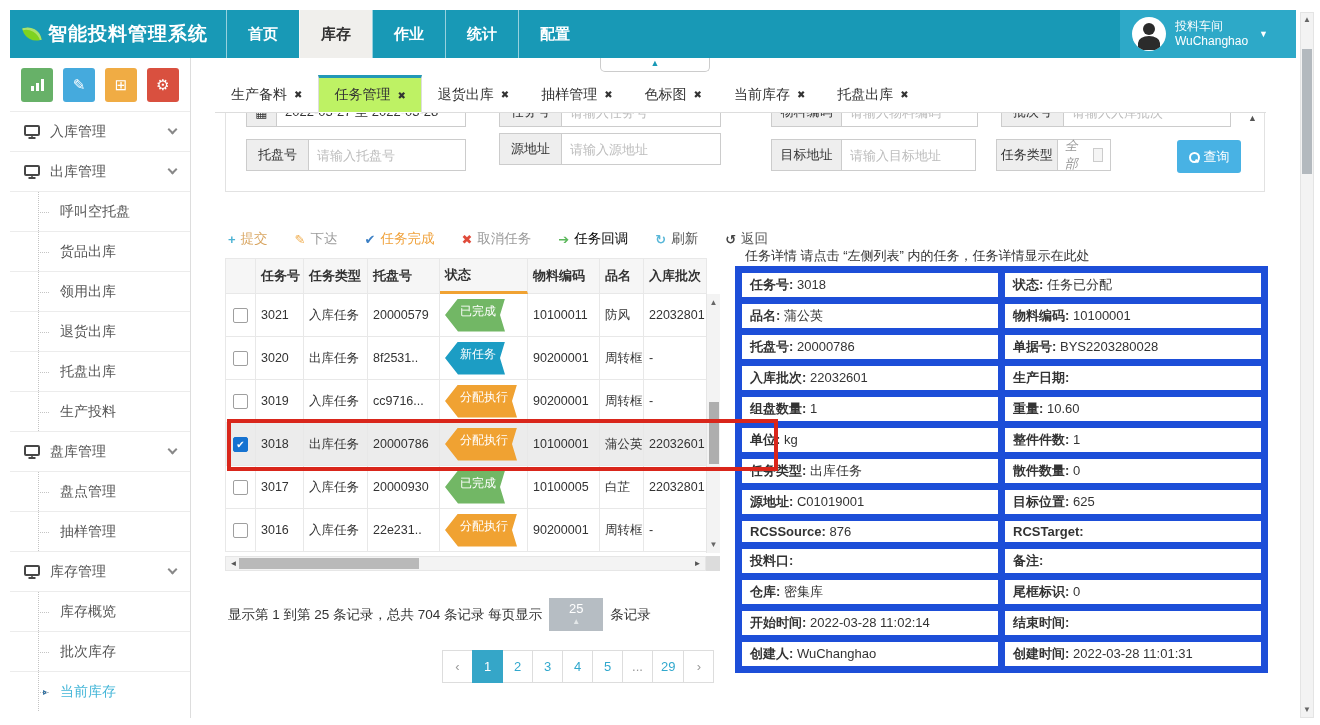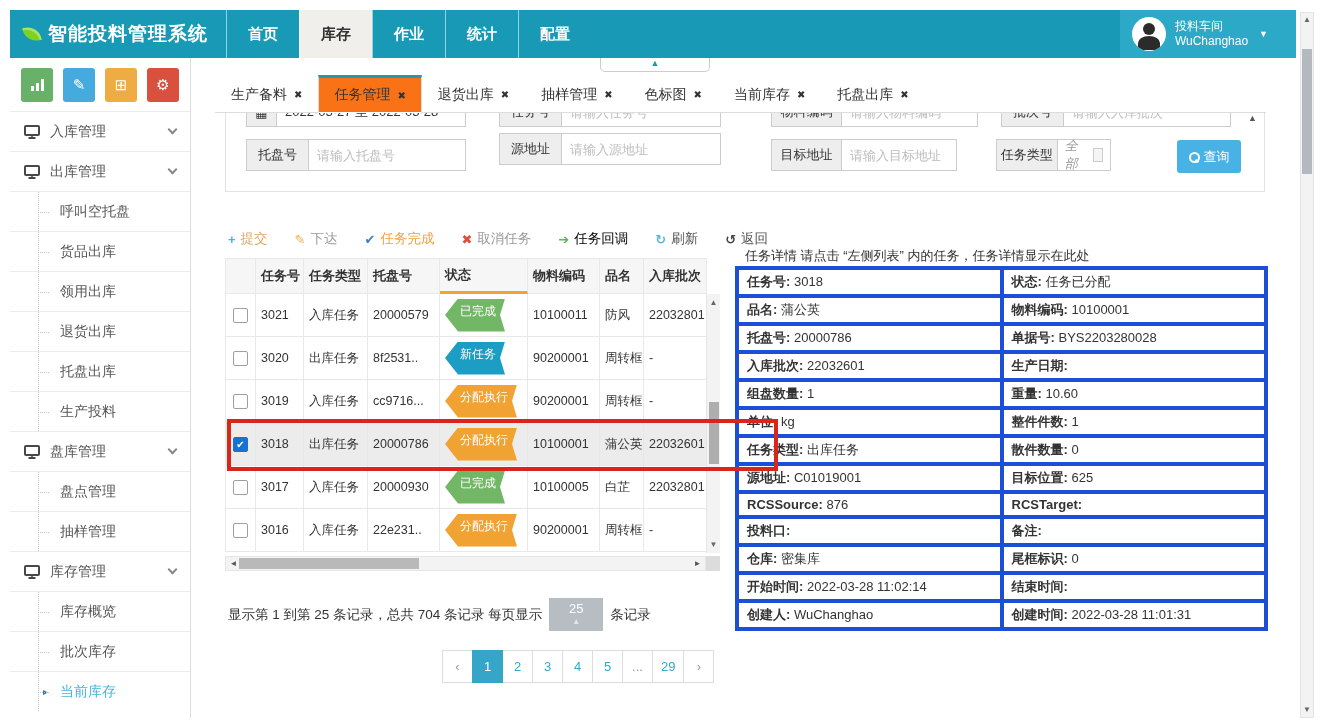--- a/index.html
+++ b/index.html
@@ -43,21 +43,21 @@
   .side-item.sub.active { color:#45b6d8; }
   .side-item .submark { position:absolute; left:33px; color:#2f6f9f; font-size:10px; display:none; }
   .side-item.active .submark { display:block; }
 
   
   .scrolltop { position:absolute; left:600px; top:58px; width:110px; height:14px; background:#fff; border:1px solid #ccc; border-top:none; border-radius:0 0 5px 5px; text-align:center; line-height:11px; color:#1899b6; font-size:9px; cursor:pointer; }
 
   
   .tabbar { position:absolute; left:215px; top:75px; width:1051px; height:38px; display:flex; border-bottom:1px solid #ddd; }
   .tab { display:flex; align-items:center; gap:7px; padding:0 15px; font-size:14px; color:#333; border:1px solid transparent; border-top:3px solid transparent; cursor:pointer; }
-  .tab.active { background:#f97316; border:1px solid #ddd; border-top:3px solid #2398b6; border-bottom:1px solid #fff; margin-bottom:-1px; }
+  .tab.active { background:#bef264; border:1px solid #ddd; border-top:3px solid #2398b6; border-bottom:1px solid #fff; margin-bottom:-1px; }
   .tab .x { font-size:10px; color:#333; font-weight:bold; }
 
   
   .filter { position:absolute; left:225px; top:113px; width:1040px; height:79px; border:1px solid #e2e2e2; border-top:none; overflow:hidden; background:#fff; }
   .fgroup { position:absolute; height:30px; display:flex; }
   .flabel { background:#eee; border:1px solid #ccc; border-right:none; display:flex; align-items:center; justify-content:center; font-size:13px; color:#333; }
   .fval, .fgroup input { border:1px solid #ccc; font-size:13px; color:#333; padding:0 8px; display:flex; align-items:center; background:#fff; }
   .fgroup input { outline:none; width:100%; }
   .fgroup input::placeholder { color:#bdbdbd; }
   .selbox { border:1px solid #ccc; display:flex; align-items:center; gap:6px; padding:0 7px; font-size:13px; color:#999; background:#fff;font-style:italic; }
@@ -93,21 +93,21 @@
   .hscroll .arr.left { left:1px; } .hscroll .arr.right { right:1px; }
   .hscroll .thumb { position:absolute; left:13px; top:1px; width:180px; height:11px; background:#b9b9b9; }
   .hcorner { position:absolute; left:706px; top:556px; width:14px; height:15px; background:#dcdcdc; }
 
   
   .annot { position:absolute; left:227px; top:419px; width:551px; height:52px; border:4px solid #d9261b; z-index:30; pointer-events:none; }
 
   
   .dtitle { position:absolute; left:745px; top:247px; font-size:13px; color:#333; }
   .dtable { position:absolute; left:735px; top:266px; width:533px; border-collapse:collapse; table-layout:fixed; }
-  .dtable td { width:50%; border:4px solid #1d4ed8; font-size:13px; color:#333; padding:3px 8px; height:24px; white-space:nowrap; overflow:hidden; }
+  .dtable td { width:50%; border:7px solid #1d4ed8; font-size:13px; color:#333; padding:3px 8px; height:24px; white-space:nowrap; overflow:hidden; }
   .dtable td b { font-weight:bold; }
 
   
   .summary { position:absolute; left:228px; top:598px; height:33px; display:flex; align-items:center; gap:7px; font-size:13.5px; color:#333; }
   .sizebox { width:54px; height:33px; background:#b6bdc3; color:#fff; display:flex; flex-direction:column; align-items:center; justify-content:center; font-size:13px; line-height:13px; cursor:pointer; }
   .sizebox .c { font-size:8px; color:#e3e7e9; }
   .pager { position:absolute; left:443px; top:650px; display:flex; }
   .pbtn { min-width:31px; height:33px; border:1px solid #ddd; margin-left:-1px; background:#fff; color:#31a8cd; font-size:13px; display:flex; align-items:center; justify-content:center; padding:0 8px; cursor:pointer; }
   .pbtn.active { background:#35a6c8; border-color:#35a6c8; color:#fff; z-index:2; }
   .pbtn.nav { color:#999; }
@@ -306,21 +306,21 @@
       <div class="fgroup" style="left: 20px; top: 26px; width: 220px; height: 32px;">
         <span class="flabel" style="width: 62px;">托盘号</span>
         <input placeholder="请输入托盘号" style="width: 158px;">
       </div>
       <div class="fgroup" style="left: 273px; top: 20px; width: 222px; height: 32px;">
         <span class="flabel" style="width: 62px;">源地址</span>
         <input placeholder="请输入源地址" style="width: 160px;">
       </div>
       <div class="fgroup" style="left: 545px; top: 26px; width: 207px; height: 32px;">
         <span class="flabel" style="width: 70px;">目标地址</span>
-        <input placeholder="请输入目标地址" style="width: 116px;">
+        <input placeholder="请输入目标地址" style="width: 135px;">
       </div>
       <div class="fgroup" style="left: 770px; top: 26px; width: 115px; height: 32px;">
         <span class="flabel" style="width: 68px;">任务类型</span>
         <span class="selbox">
           <span>全部</span>
           <span class="caretbox"></span>
         </span>
       </div>
       <button class="searchbtn" style="background: rgb(72, 178, 228);">
         <span class="mag"></span>

